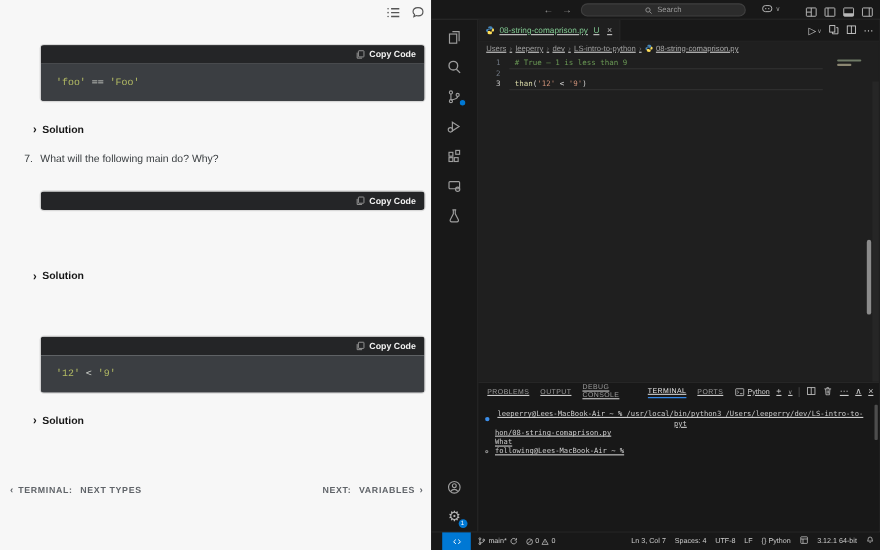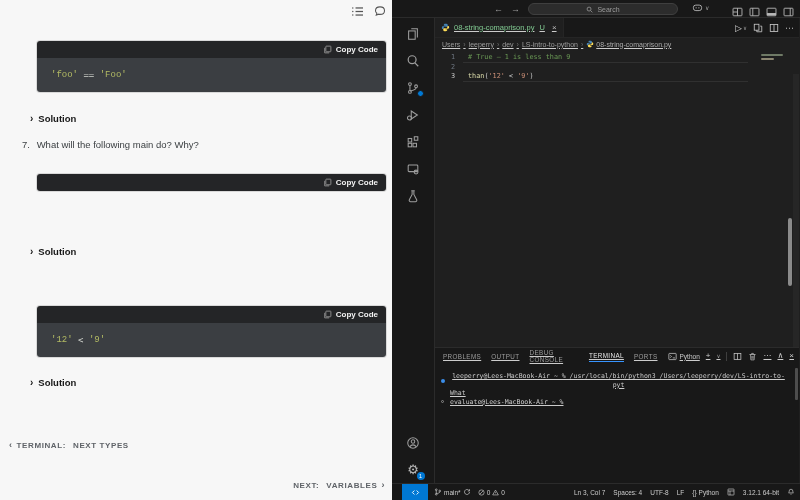--- a/index.html
+++ b/index.html
@@ -23,21 +23,21 @@
 
   .solution { position:absolute; left:30px; display:flex; align-items:center; gap:5px;
               font-size:9.5px; font-weight:bold; color:#161616; cursor:pointer; }
   .solution .chev { font-weight:900; font-size:10px; transform:scaleY(1.1); color:#161616; }
 
   .question { position:absolute; left:22px; right:10px; font-size:9.5px; color:#3c4043; }
   .qnum { display:inline-block; width:12px; }
 
   .docs-nav { position:absolute; top:440px; font-size:8px; font-weight:bold; letter-spacing:0.6px;
               color:#5f6368; display:flex; align-items:center; gap:4px; cursor:pointer; }
-  .nav-prev { left:9px; } .nav-next { right:7px;margin-top:40px; }
+  .nav-prev { left:9px; } .nav-next { right:7px; }
   .nav-chev { font-weight:900; font-size:9px; }
   .nav-target { margin-left:3px; }
 
   
   .edge-scroll-thumb { position:absolute; left:396px; top:218px; width:4px; height:68px;
                        background:#8b8b8b; border-radius:2px; z-index:30; }
 
   
   .vsc { position:absolute; left:392px; top:0; width:408px; height:500px; background:#1f1f1f; color:#cccccc; }
 
@@ -453,27 +453,31 @@
           </div>
           <div class="term-body">
             <div class="term-line">
               <span class="term-gut">
                   <span class="tdot"></span>
                 </span>
               <span>leeperry@Lees-MacBook-Air ~ % /usr/local/bin/python3 /Users/leeperry/dev/LS-intro-to-pyt</span>
             </div>
             <div class="term-line">
               <span class="term-gut"></span>
+              <span>hon/08-string-comaprison.py</span>
+            </div>
+            <div class="term-line">
+              <span class="term-gut"></span>
               <span>What</span>
             </div>
             <div class="term-line">
               <span class="term-gut">
                   <span class="tring"></span>
                 </span>
-              <span>evaluate@Lees-MacBook-Air ~ %</span>
+              <span>following@Lees-MacBook-Air ~ %</span>
             </div>
             <div class="term-scroll"></div>
           </div>
         </div>
       </div>
     </div>
 
     <div class="statusbar">
       <span class="sb-remote">
         <svg width="9" height="9" viewBox="0 0 16 16" fill="none" stroke="#ffffff" stroke-width="1.6">

